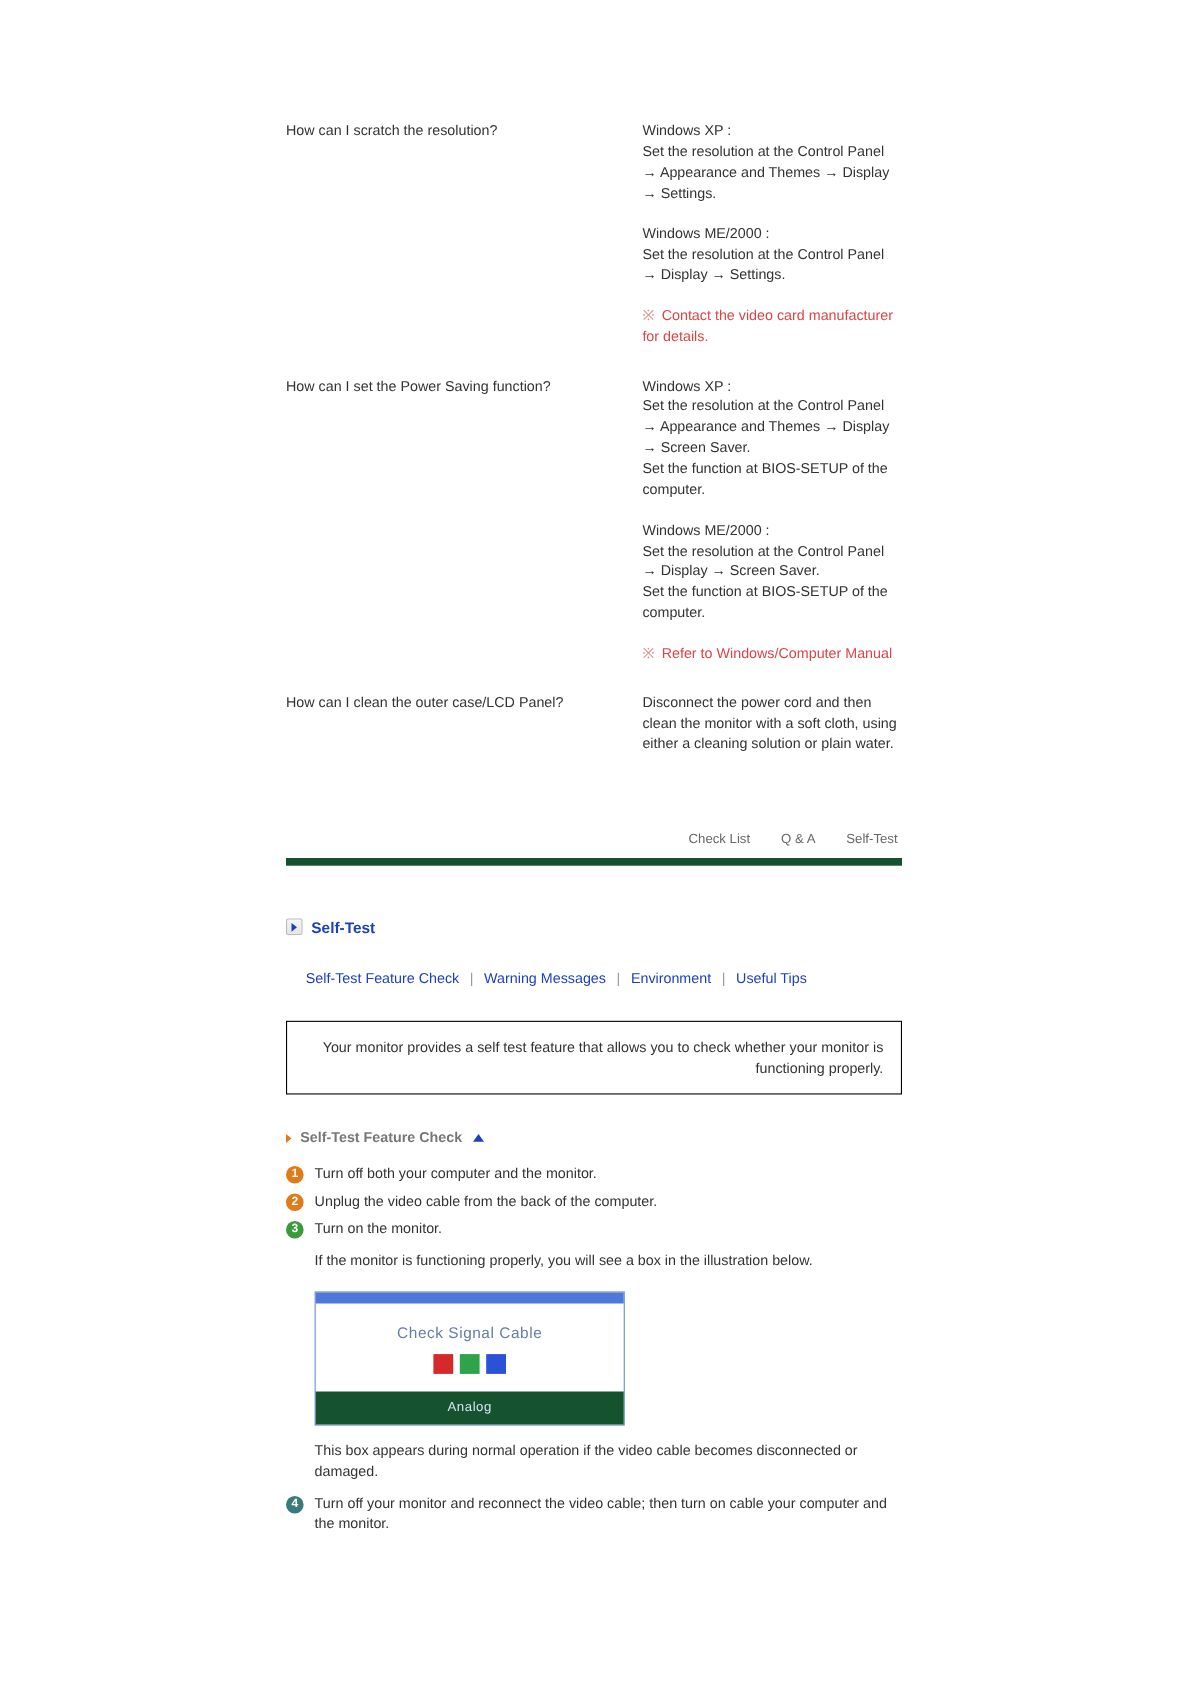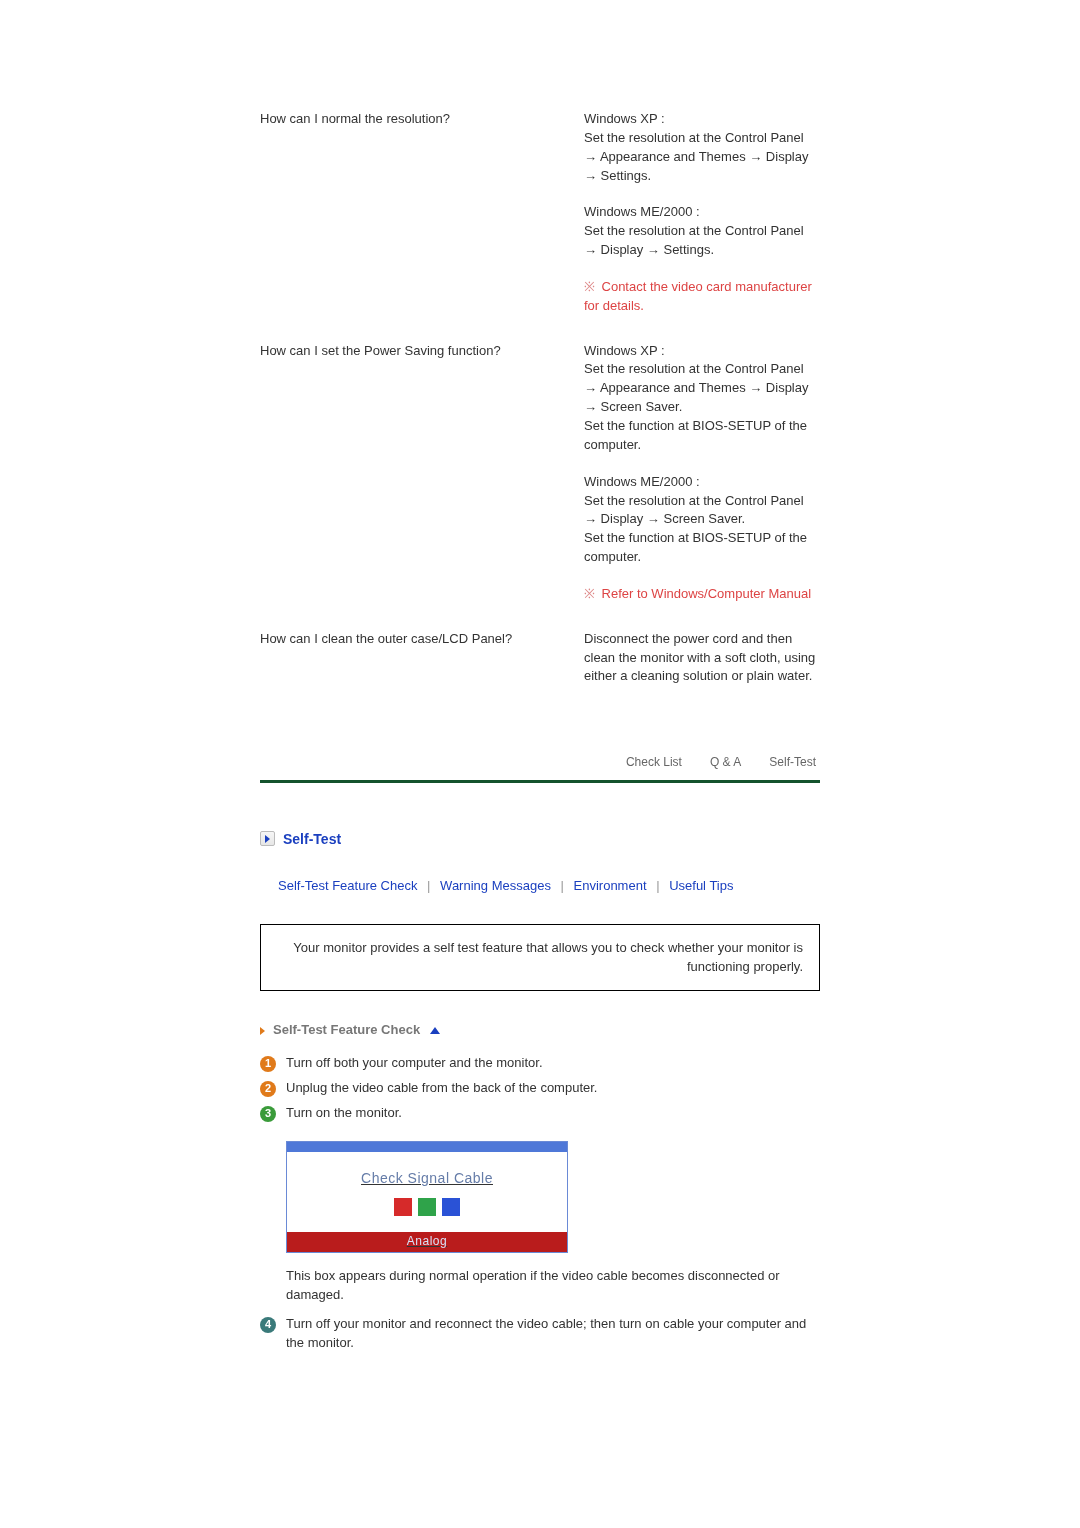--- a/index.html
+++ b/index.html
@@ -38,21 +38,21 @@
   .note-glyph {
     color: #d88;
     margin-right: 4px;
     letter-spacing: -1px;
   }
 
   .nav-bar {
     display: flex;
     justify-content: flex-end;
     gap: 28px;
-    border-bottom: 3px solid #14532d;
+    border-bottom: 7px solid #14532d;
     padding: 10px 4px 8px 4px;
     margin-top: 40px;
     color: #666;
     font-size: 12px;
   }
   .nav-item { cursor: pointer; }
 
   .section-title-row {
     display: flex;
     align-items: center;
@@ -143,45 +143,44 @@
     margin-top: 2px;
   }
   .step-text { flex: 1 1 auto; }
   .indent-para { margin-left: 26px; margin-bottom: 10px; }
 
   .signal-box-wrap { margin: 18px 0 14px 26px; }
   .signal-outer {
     width: 280px;
     border: 1px solid #6a8ad6;
     background: #fff;
-    text-decoration: underline;
   }
   .signal-top-band { height: 10px; background: #4f78d8; }
   .signal-body { padding: 16px 10px 10px 10px; text-align: center; }
   .signal-text { color: #657ca8; font-size: 14px; letter-spacing: 0.5px; margin-bottom: 10px; }
   .rgb-row { display: inline-flex; gap: 6px; }
   .rgb { width: 18px; height: 18px; }
   .signal-bottom-band {
-    height: 20px;
-    background: #b91c1c;
+    height: 30px;
+    background: #14532d;
     color: #d8e2f7;
     font-size: 12px;
     display: flex; align-items: center; justify-content: center;
     letter-spacing: 0.5px;
   }
 </style>
 </head>
 <body>
 
 <div class="page">
 
   <div>
 
     <div class="qa-row">
-      <div class="qa-question">How can I normal the resolution?</div>
+      <div class="qa-question">How can I scratch the resolution?</div>
       <div class="qa-answer">
         <div class="answer-block" style="white-space:pre-line">Windows XP :
 Set the resolution at the Control Panel → Appearance and Themes → Display → Settings.</div>
         <div class="answer-block" style="white-space:pre-line">Windows ME/2000 :
 Set the resolution at the Control Panel → Display → Settings.</div>
         <div class="note-line">
           <span class="note-glyph">※</span>
           <span>Contact the video card manufacturer for details.</span>
         </div>
       </div>
@@ -247,20 +246,21 @@
     </li>
     <li class="step-item">
       <span class="step-badge" style="background:#e07a1a">2</span>
       <span class="step-text">Unplug the video cable from the back of the computer.</span>
     </li>
     <li class="step-item">
       <span class="step-badge" style="background:#3a9b3a">3</span>
       <span class="step-text">Turn on the monitor.</span>
     </li>
   </ul>
+  <div class="indent-para">If the monitor is functioning properly, you will see a box in the illustration below.</div>
 
   <div class="signal-box-wrap">
     <div class="signal-outer">
       <div class="signal-top-band"></div>
       <div class="signal-body">
         <div class="signal-text">Check Signal Cable</div>
         <div class="rgb-row">
           <span class="rgb" style="background:#d62a2a"></span>
           <span class="rgb" style="background:#2fa34a"></span>
           <span class="rgb" style="background:#2a52d6"></span>

